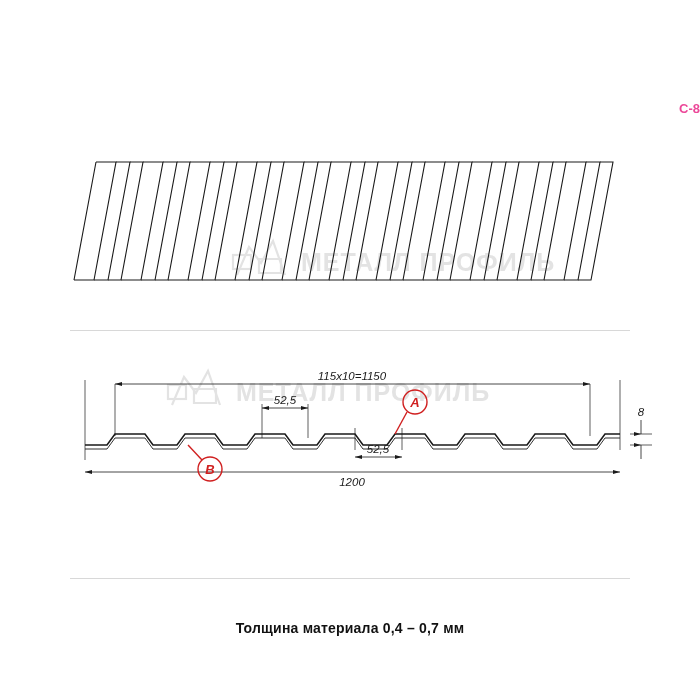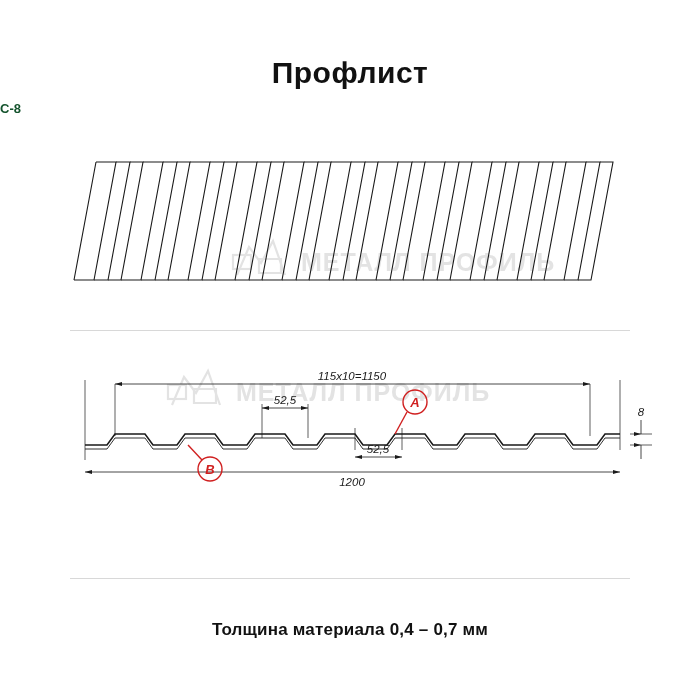--- a/index.html
+++ b/index.html
@@ -28,32 +28,32 @@
     font-size: 30px;
     font-weight: bold;
     letter-spacing: 0.5px;
     color: #111111;
   }
   .subtitle {
     position: absolute;
     top: 101px;
     left: 0;
     width: 700px;
-    text-align: left;
+    text-align: right;
     font-size: 13px;
     font-weight: bold;
-    color: #14532d;
+    color: #ec4899;
   }
   .footer-note {
     position: absolute;
     top: 620px;
     left: 0;
     width: 700px;
     text-align: center;
-    font-size: 17px;
+    font-size: 14px;
     font-weight: bold;
     color: #111111;
     letter-spacing: 0.2px;
   }
   .divider {
     position: absolute;
     left: 70px;
     width: 560px;
     height: 0;
     border-top: 1px solid #d8d8d8;
@@ -79,21 +79,20 @@
     position: absolute;
     pointer-events: none;
   }
   .wm svg { display: block; }
 </style>
 </head>
 <body>
 
 <div class="page">
 
-  <div class="title">Профлист</div>
   <div class="subtitle">С-8</div>
 
   <div class="divider" id="div1"></div>
   <div class="divider" id="div2"></div>
 
   <div class="wm" style="top:225px; left:215px;">
     <svg width="360" height="70" viewBox="0 0 360 70">
       <g fill="none" stroke="#e3e3e3" stroke-width="2.2">
         <path d="M22 50 L34 22 L46 38 L58 16 L70 50"></path>
         <rect x="18" y="30" width="18" height="14"></rect>

